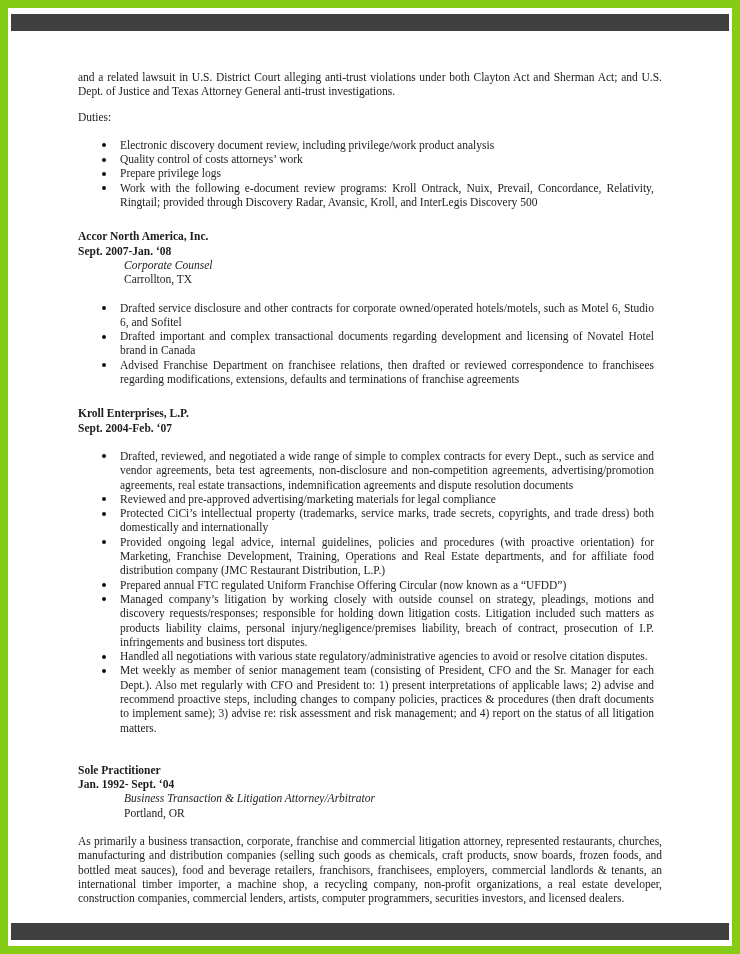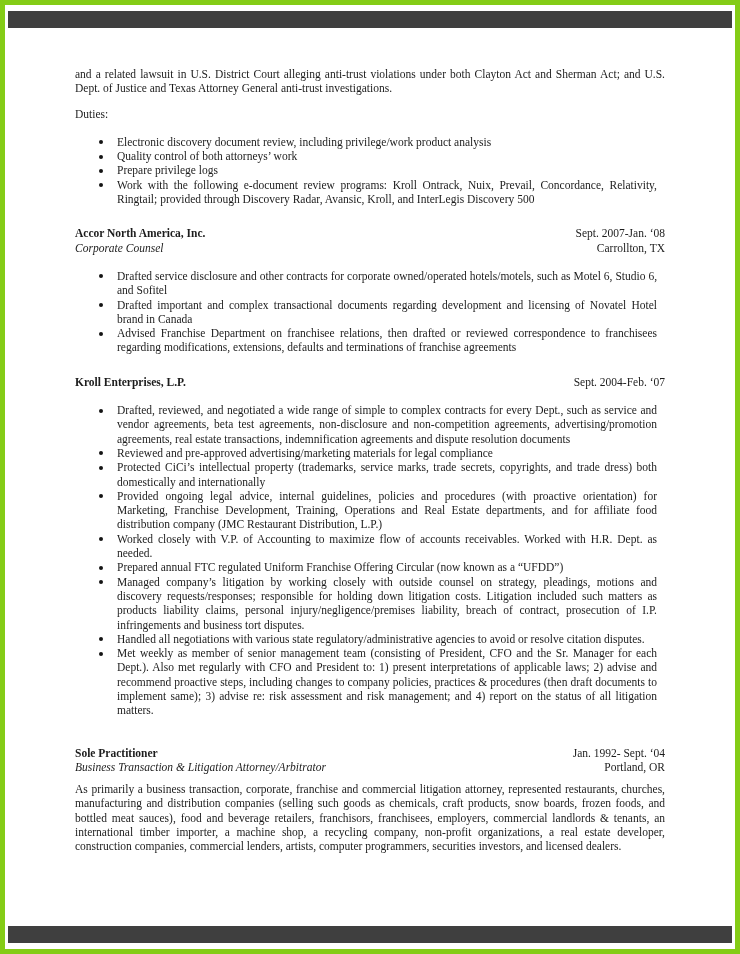--- a/index.html
+++ b/index.html
@@ -2,21 +2,21 @@
 <html><head>
 <meta charset="utf-8">
 <style>
   html, body { margin: 0; padding: 0; background: #ffffff; }
   .canvas {
     position: relative;
     width: 740px;
     height: 954px;
     box-sizing: border-box;
     background: #ffffff;
-    border: 5px solid #84cc16;
+    border: 8px solid #84cc16;
     font-family: "Liberation Serif", serif;
     color: #1c1c1c;
     overflow: hidden;
   }
   .bar {
     position: absolute;
     left: 3px;
     right: 3px;
     height: 17px;
     background: #3f3f3f;
@@ -56,44 +56,45 @@
     border-radius: 50%;
     background: #141414;
   }
 
   .job { margin-top: 20px; }
   .job.last { margin-top: 28px; }
   .job-header, .job-sub {
     display: flex;
     justify-content: space-between;
     align-items: baseline;
+    flex-direction: column;
   }
   .company { font-weight: bold; }
-  .dates { font-weight: normal; text-align: right; }
+  .dates { font-weight: bold; text-align: right; }
   .title { font-style: italic; }
-  .location { font-style: normal; }
-  .job-para { margin-top: 8px; text-align: justify; }
+  .location { font-style: normal; margin-left: 46px; }
+  .job-para { margin-top: 14px; text-align: justify; }
 </style>
 </head>
 <body>
 
 <div class="canvas">
   <div class="bar top"></div>
 
   <div class="content">
 
     <p class="para">and a related lawsuit in U.S. District Court alleging anti-trust violations under both Clayton Act and Sherman Act; and U.S. Dept. of Justice and Texas Attorney General anti-trust investigations.</p>
 
     <p class="duties-label">Duties:</p>
 
     <ul class="bullets">
 
         <li>Electronic discovery document review, including privilege/work product analysis</li>
 
-        <li>Quality control of both attorneys’ work</li>
+        <li>Quality control of costs attorneys’ work</li>
 
         <li>Prepare privilege logs</li>
 
         <li>Work with the following e-document review programs: Kroll Ontrack, Nuix, Prevail, Concordance, Relativity, Ringtail; provided through Discovery Radar, Avansic, Kroll, and InterLegis Discovery 500</li>
       </ul>
 
     <section class="job">
       <div class="job-header">
         <span class="company">Accor North America, Inc.</span>
         <span class="dates">Sept. 2007-Jan. ‘08</span>
@@ -121,21 +122,20 @@
       <ul class="bullets">
 
           <li>Drafted, reviewed, and negotiated a wide range of simple to complex contracts for every Dept., such as service and vendor agreements, beta test agreements, non-disclosure and non-competition agreements, advertising/promotion agreements, real estate transactions, indemnification agreements and dispute resolution documents</li>
 
           <li>Reviewed and pre-approved advertising/marketing materials for legal compliance</li>
 
           <li>Protected CiCi’s intellectual property (trademarks, service marks, trade secrets, copyrights, and trade dress) both domestically and internationally</li>
 
           <li>Provided ongoing legal advice, internal guidelines, policies and procedures (with proactive orientation) for Marketing, Franchise Development, Training, Operations and Real Estate departments, and for affiliate food distribution company (JMC Restaurant Distribution, L.P.)</li>
 
-          <li>Worked closely with V.P. of Accounting to maximize flow of accounts receivables.  Worked with H.R. Dept. as needed.</li>
 
           <li>Prepared annual FTC regulated Uniform Franchise Offering Circular (now known as a “UFDD”)</li>
 
           <li>Managed company’s litigation by working closely with outside counsel on strategy, pleadings, motions and discovery requests/responses; responsible for holding down litigation costs.  Litigation included such matters as products liability claims, personal injury/negligence/premises liability, breach of contract, prosecution of I.P. infringements and business tort disputes.</li>
 
           <li>Handled all negotiations with various state regulatory/administrative agencies to avoid or resolve citation disputes.</li>
 
           <li>Met weekly as member of senior management team (consisting of President, CFO and the Sr. Manager for each Dept.).  Also met regularly with CFO and President to: 1) present interpretations of applicable laws; 2) advise and recommend proactive steps, including changes to company policies, practices &amp; procedures (then draft documents to implement same); 3) advise re: risk assessment and risk management; and 4) report on the status of all litigation matters.</li>
         </ul>
     </section>

